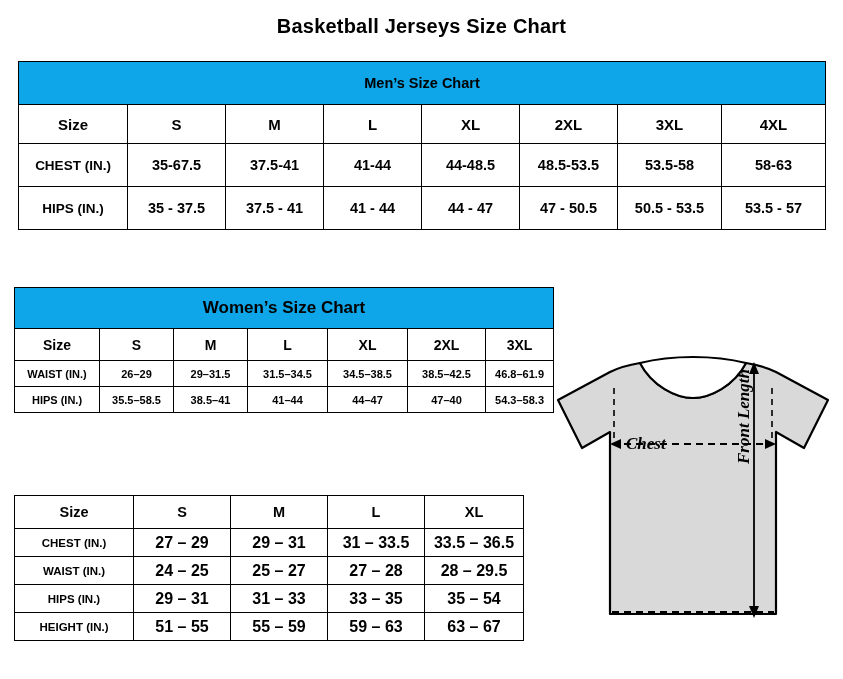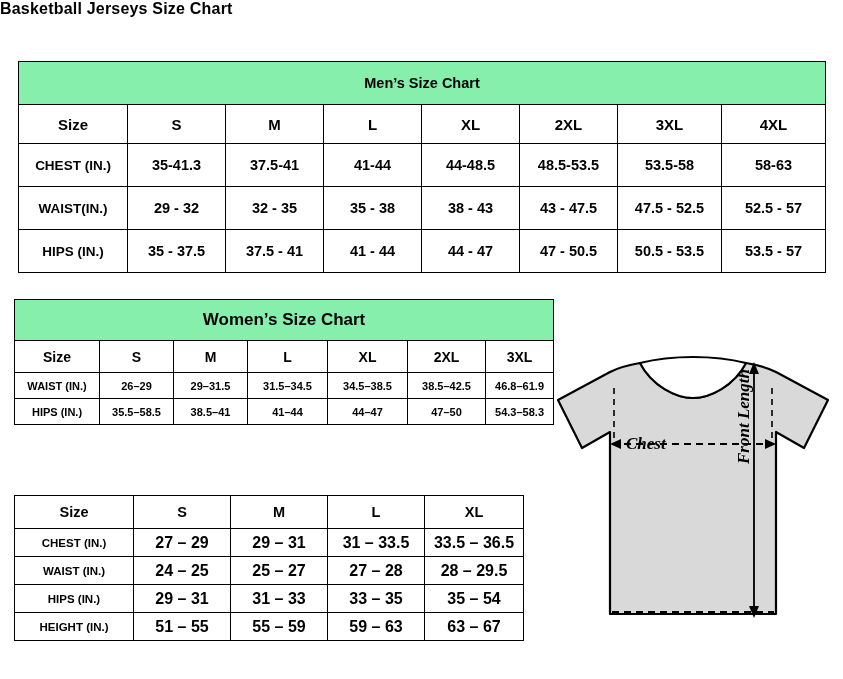--- a/index.html
+++ b/index.html
@@ -9,39 +9,40 @@
   }
   body {
     width: 843px;
     height: 679px;
     font-family: "Liberation Sans", sans-serif;
     color: #000000;
     position: relative;
     overflow: hidden;
   }
   .page-title {
-    font-size: 16px;
-    font-weight: bold;
-    margin: 0 0 0 0;
+    text-align: center;
+    font-size: 20px;
+    font-weight: bold;
+    margin: 15px 0 0 0;
     letter-spacing: 0.2px;
   }
   table {
     border-collapse: collapse;
     table-layout: fixed;
   }
   table td, table th {
     border: 1px solid #000000;
     text-align: center;
     vertical-align: middle;
     font-weight: bold;
     background: #ffffff;
     padding: 0;
   }
   .caption-cell {
-    background: #86efac;
+    background: #0ea5e9;
     font-size: 17px;
     font-weight: bold;
     height: 36px;
   }
   
   #mens-table {
     position: absolute;
     left: 18px;
     top: 61px;
     width: 807px;
@@ -49,21 +50,21 @@
   #mens-table td {
     font-size: 14.5px;
     height: 42px;
   }
   #mens-table .hdr td { height: 38px; font-size: 15px; }
   #mens-table .rowlabel { font-size: 13.5px; }
   
   #womens-table {
     position: absolute;
     left: 14px;
-    top: 299px;
+    top: 287px;
     width: 539px;
   }
   #womens-table td {
     font-size: 11px;
     height: 25px;
   }
   #womens-table .caption-cell { font-size: 17px; height: 40px; }
   #womens-table .hdr td { font-size: 14px; height: 31px; }
   #womens-table .rowlabel { font-size: 11px; }
   
@@ -136,37 +137,27 @@
       <td>S</td>
       <td>M</td>
       <td>L</td>
       <td>XL</td>
       <td>2XL</td>
       <td>3XL</td>
       <td>4XL</td>
     </tr>
     <tr>
       <td class="rowlabel">CHEST (IN.)</td>
-      <td>35-41.3</td>
+      <td>35-67.5</td>
       <td>37.5-41</td>
       <td>41-44</td>
       <td>44-48.5</td>
       <td>48.5-53.5</td>
       <td>53.5-58</td>
       <td>58-63</td>
-    </tr>
-    <tr>
-      <td class="rowlabel">WAIST(IN.)</td>
-      <td>29 - 32</td>
-      <td>32 - 35</td>
-      <td>35 - 38</td>
-      <td>38 - 43</td>
-      <td>43 - 47.5</td>
-      <td>47.5 - 52.5</td>
-      <td>52.5 - 57</td>
     </tr>
     <tr>
       <td class="rowlabel">HIPS (IN.)</td>
       <td>35 - 37.5</td>
       <td>37.5 - 41</td>
       <td>41 - 44</td>
       <td>44 - 47</td>
       <td>47 - 50.5</td>
       <td>50.5 - 53.5</td>
       <td>53.5 - 57</td>
@@ -205,21 +196,21 @@
       <td>34.5–38.5</td>
       <td>38.5–42.5</td>
       <td>46.8–61.9</td>
     </tr>
     <tr>
       <td class="rowlabel">HIPS  (IN.)</td>
       <td>35.5–58.5</td>
       <td>38.5–41</td>
       <td>41–44</td>
       <td>44–47</td>
-      <td>47–50</td>
+      <td>47–40</td>
       <td>54.3–58.3</td>
     </tr>
   </tbody>
 </table>
 
 <table id="youth-table">
   <colgroup>
     <col style="width:119px">
       <col style="width:97px">
       <col style="width:97px">

